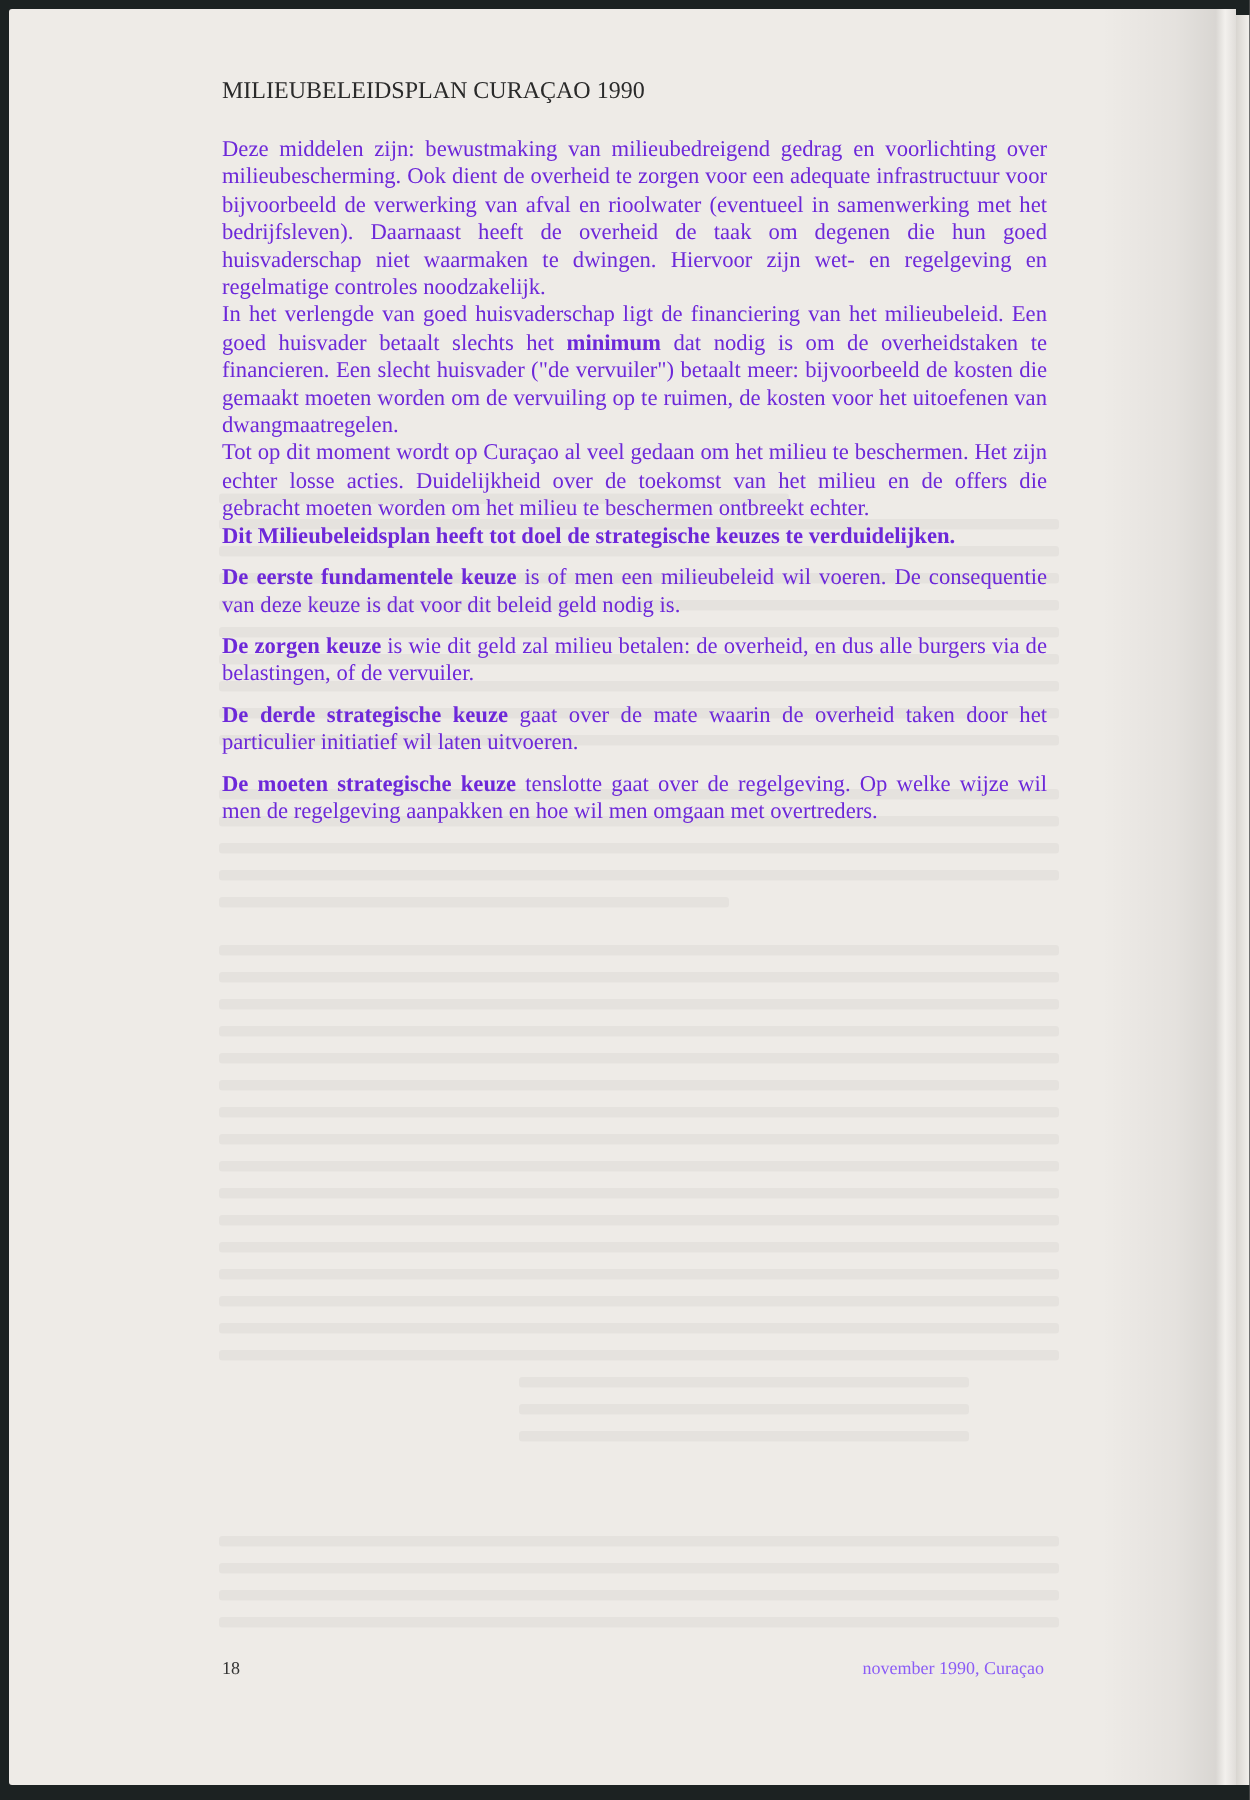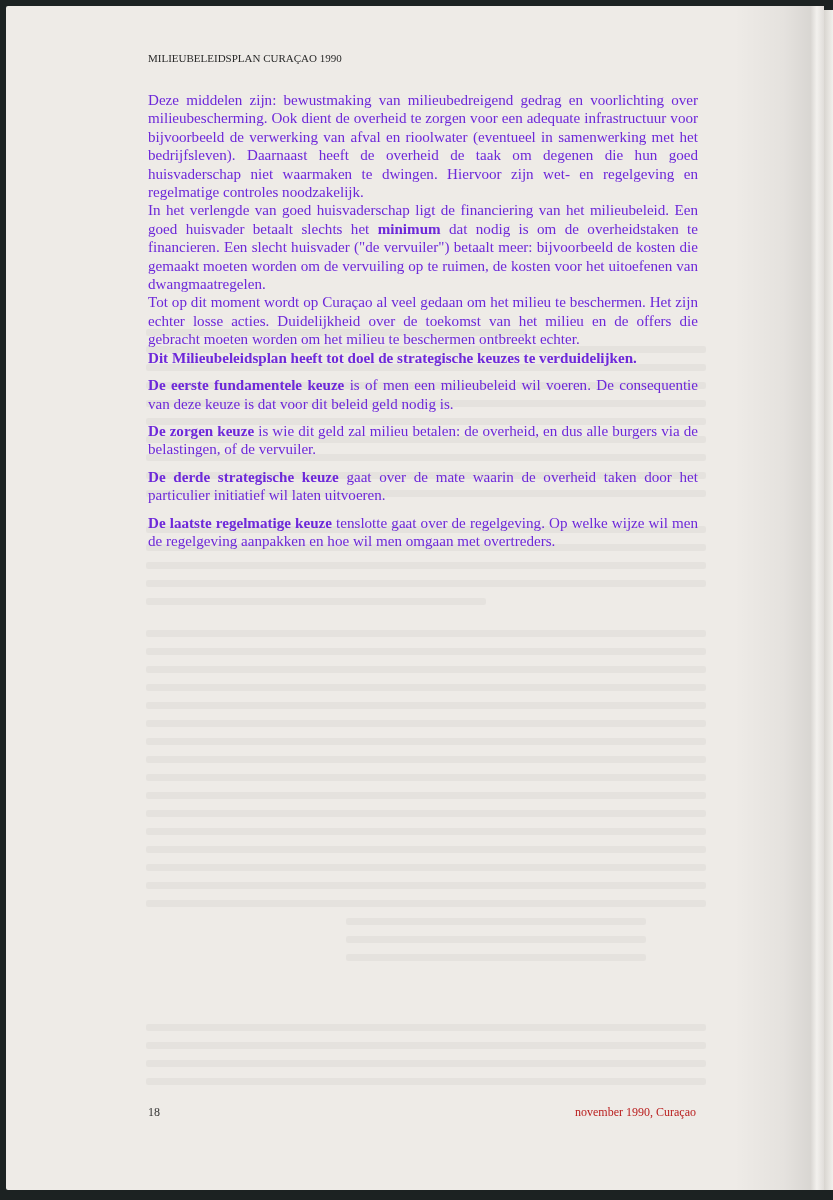--- a/index.html
+++ b/index.html
@@ -43,21 +43,21 @@
     width: 560px;
     height: 7px;
     background: rgba(0,0,0,0.035);
     border-radius: 2px;
   }
   .running-head {
     position: absolute;
     left: 142px;
     top: 46px;
     font-family: "Liberation Serif", "DejaVu Serif", serif;
-    font-size: 11px;
+    font-size: 16px;
     color: #2a2a2a;
     letter-spacing: 0px;
   }
   .body-text {
     position: absolute;
     left: 142px;
     top: 85px;
     width: 550px;
     font-family: "Liberation Serif", "DejaVu Serif", serif;
     font-size: 15.1px;
@@ -81,21 +81,21 @@
     font-family: "Liberation Serif", "DejaVu Serif", serif;
     font-size: 12px;
     color: #333;
   }
   .footer-right {
     position: absolute;
     right: 128px;
     top: 1099px;
     font-family: "Liberation Serif", "DejaVu Serif", serif;
     font-size: 12px;
-    color: #b91c1c;
+    color: #8b5cf6;
     text-align: right;
   }
   .right-strip {
     position: absolute;
     right: 0;
     top: 10px;
     width: 9px;
     height: 1180px;
     background: linear-gradient(to right, #d8d5d0, #f2f0ec);
   }
@@ -165,21 +165,21 @@
       <p class="gap">
         <b>De eerste fundamentele keuze</b><span> is of men een milieubeleid wil voeren. De consequentie van deze keuze is dat voor dit beleid geld nodig is.</span>
       </p>
       <p class="gap">
         <b>De zorgen keuze</b><span> is wie dit geld zal milieu betalen: de overheid, en dus alle burgers via de belastingen, of de vervuiler.</span>
       </p>
       <p class="gap">
         <b>De derde strategische keuze</b><span> gaat over de mate waarin de overheid taken door het particulier initiatief wil laten uitvoeren.</span>
       </p>
       <p class="gap">
-        <b>De laatste regelmatige keuze</b><span> tenslotte gaat over de regelgeving. Op welke wijze wil men de regelgeving aanpakken en hoe wil men omgaan met overtreders.</span>
+        <b>De moeten strategische keuze</b><span> tenslotte gaat over de regelgeving. Op welke wijze wil men de regelgeving aanpakken en hoe wil men omgaan met overtreders.</span>
       </p>
     </div>
 
     <div class="footer-left">18</div>
     <div class="footer-right">november 1990, Curaçao</div>
 
   </div>
   <div class="right-strip"></div>
 </div>
 

